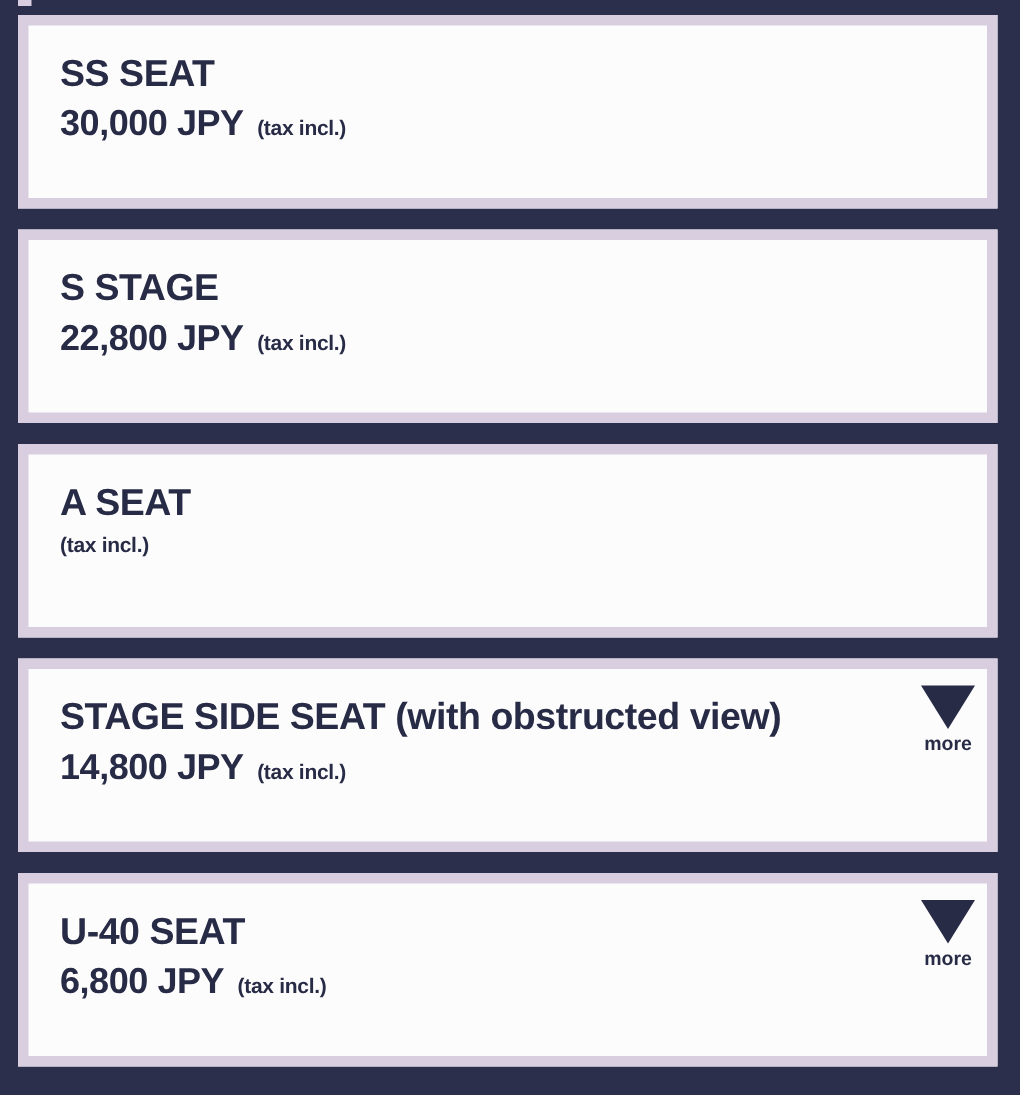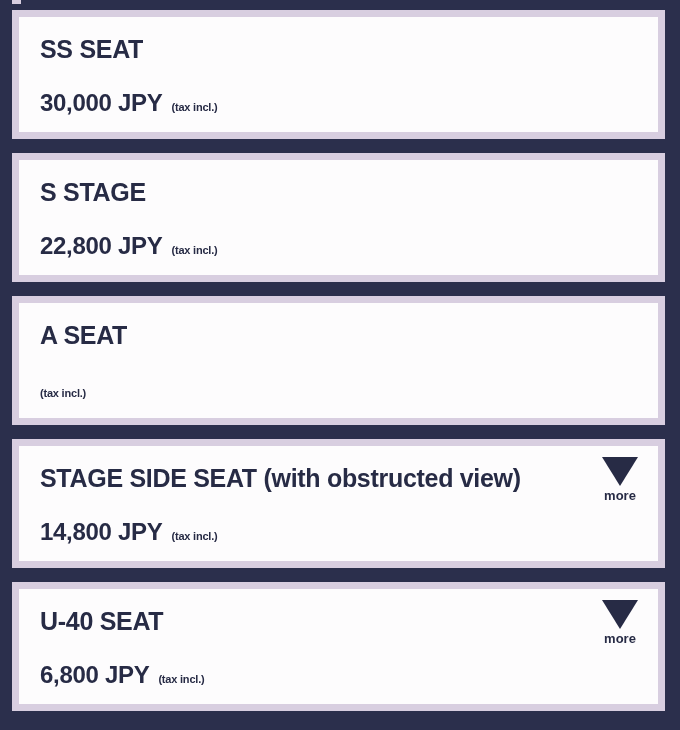--- a/index.html
+++ b/index.html
@@ -48,28 +48,27 @@
     gap:9px;
     margin-top:5px;
   }
   .price{
     font-size:24px;
     font-weight:700;
     letter-spacing:-0.3px;
     line-height:1.15;
   }
   .tax{
-    font-size:11px;
+    font-size:14px;
     font-weight:700;
     letter-spacing:-0.2px;
-    margin-top:32px;
   }
   .more{
     position:absolute;
-    top:11px;right:20px;
+    top:11px;right:8px;
     display:flex;
     flex-direction:column;
     align-items:center;
     gap:3px;
     background:none;border:none;
     cursor:pointer;
     padding:0;
     font-family:inherit;
     color:var(--text);
   }

